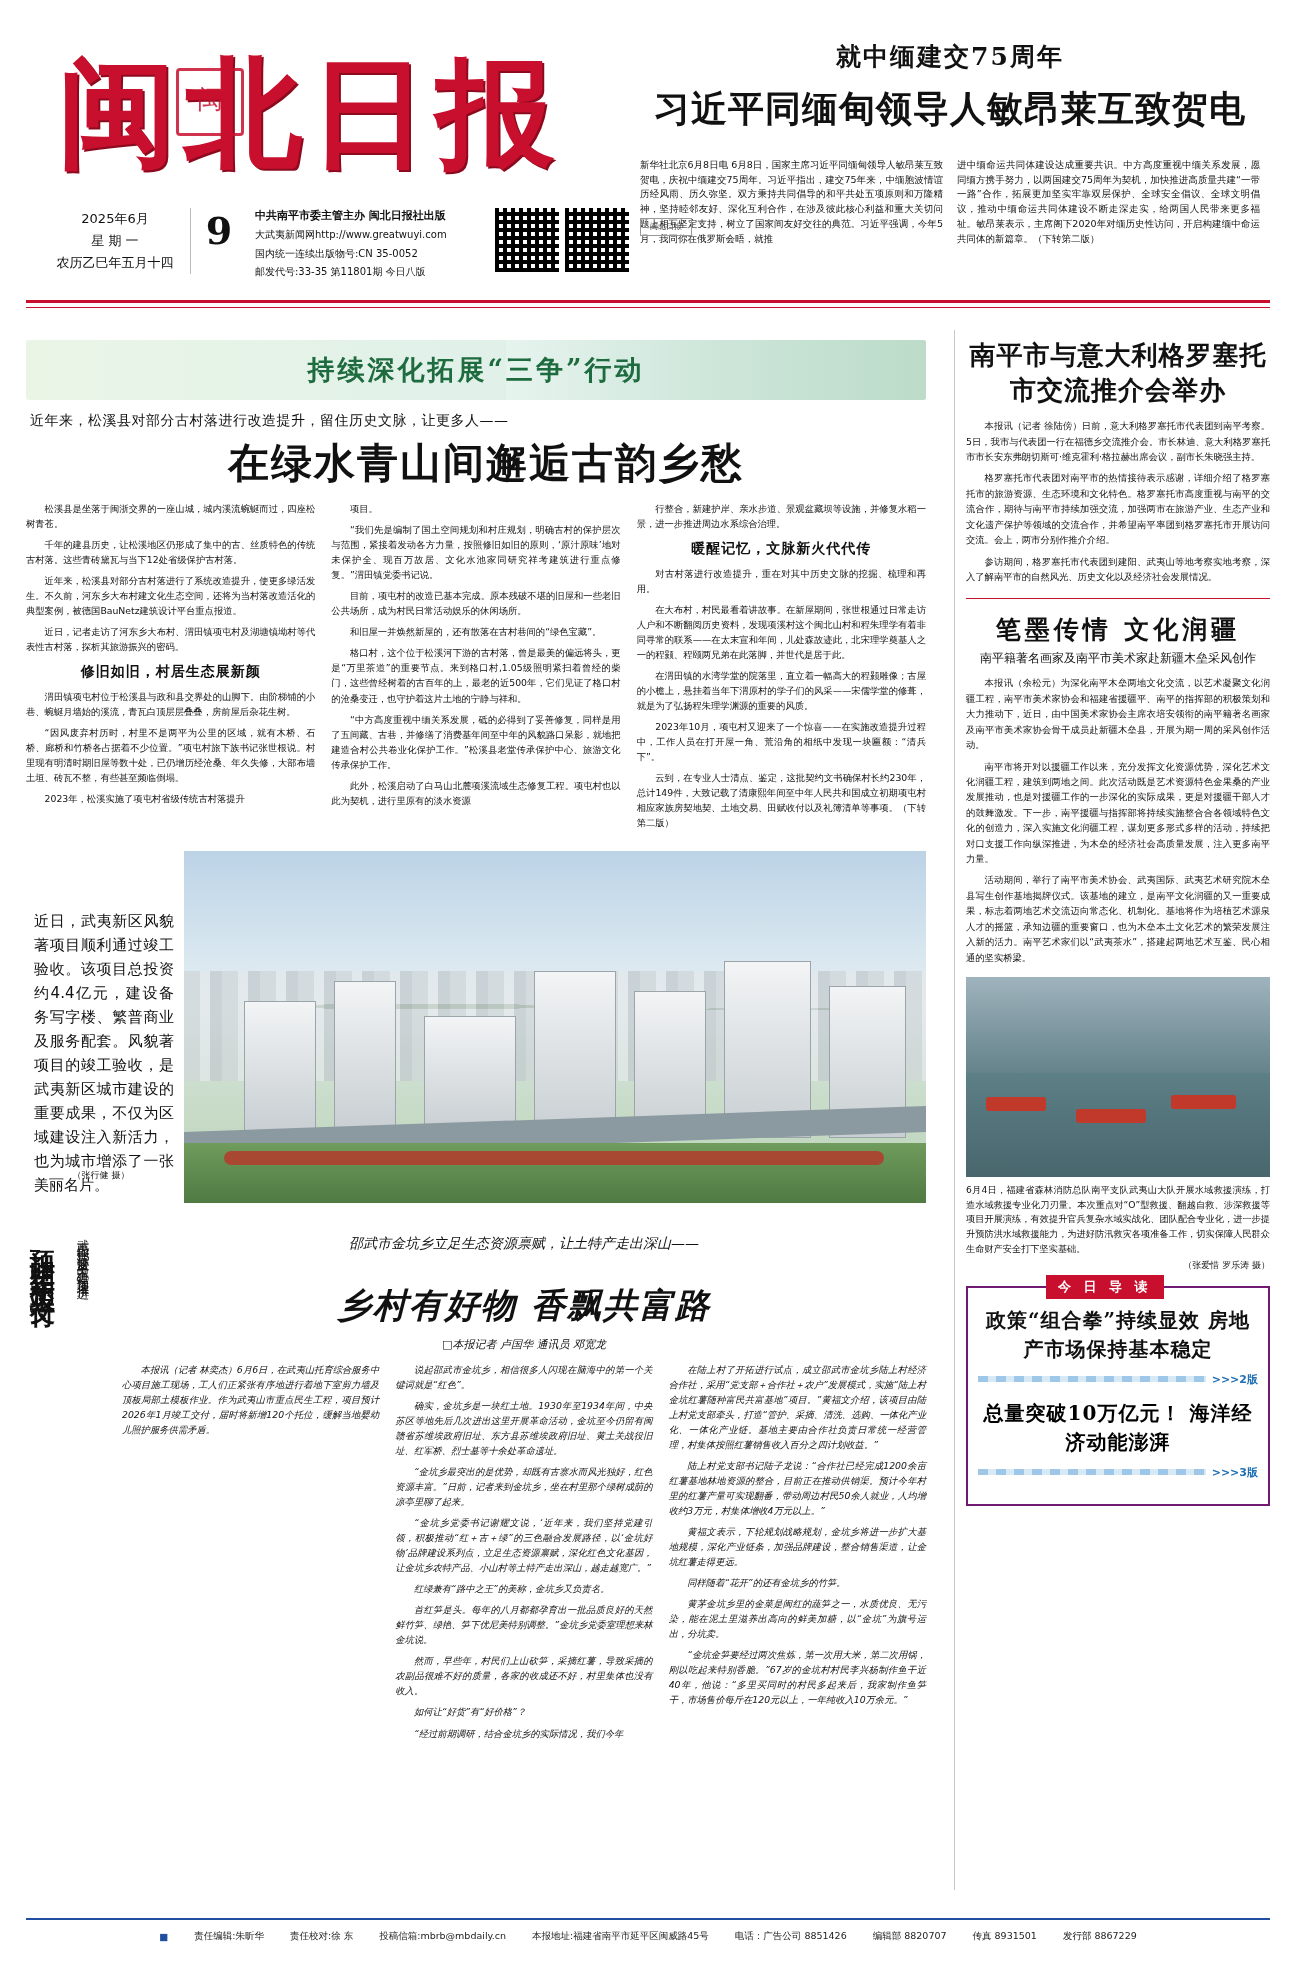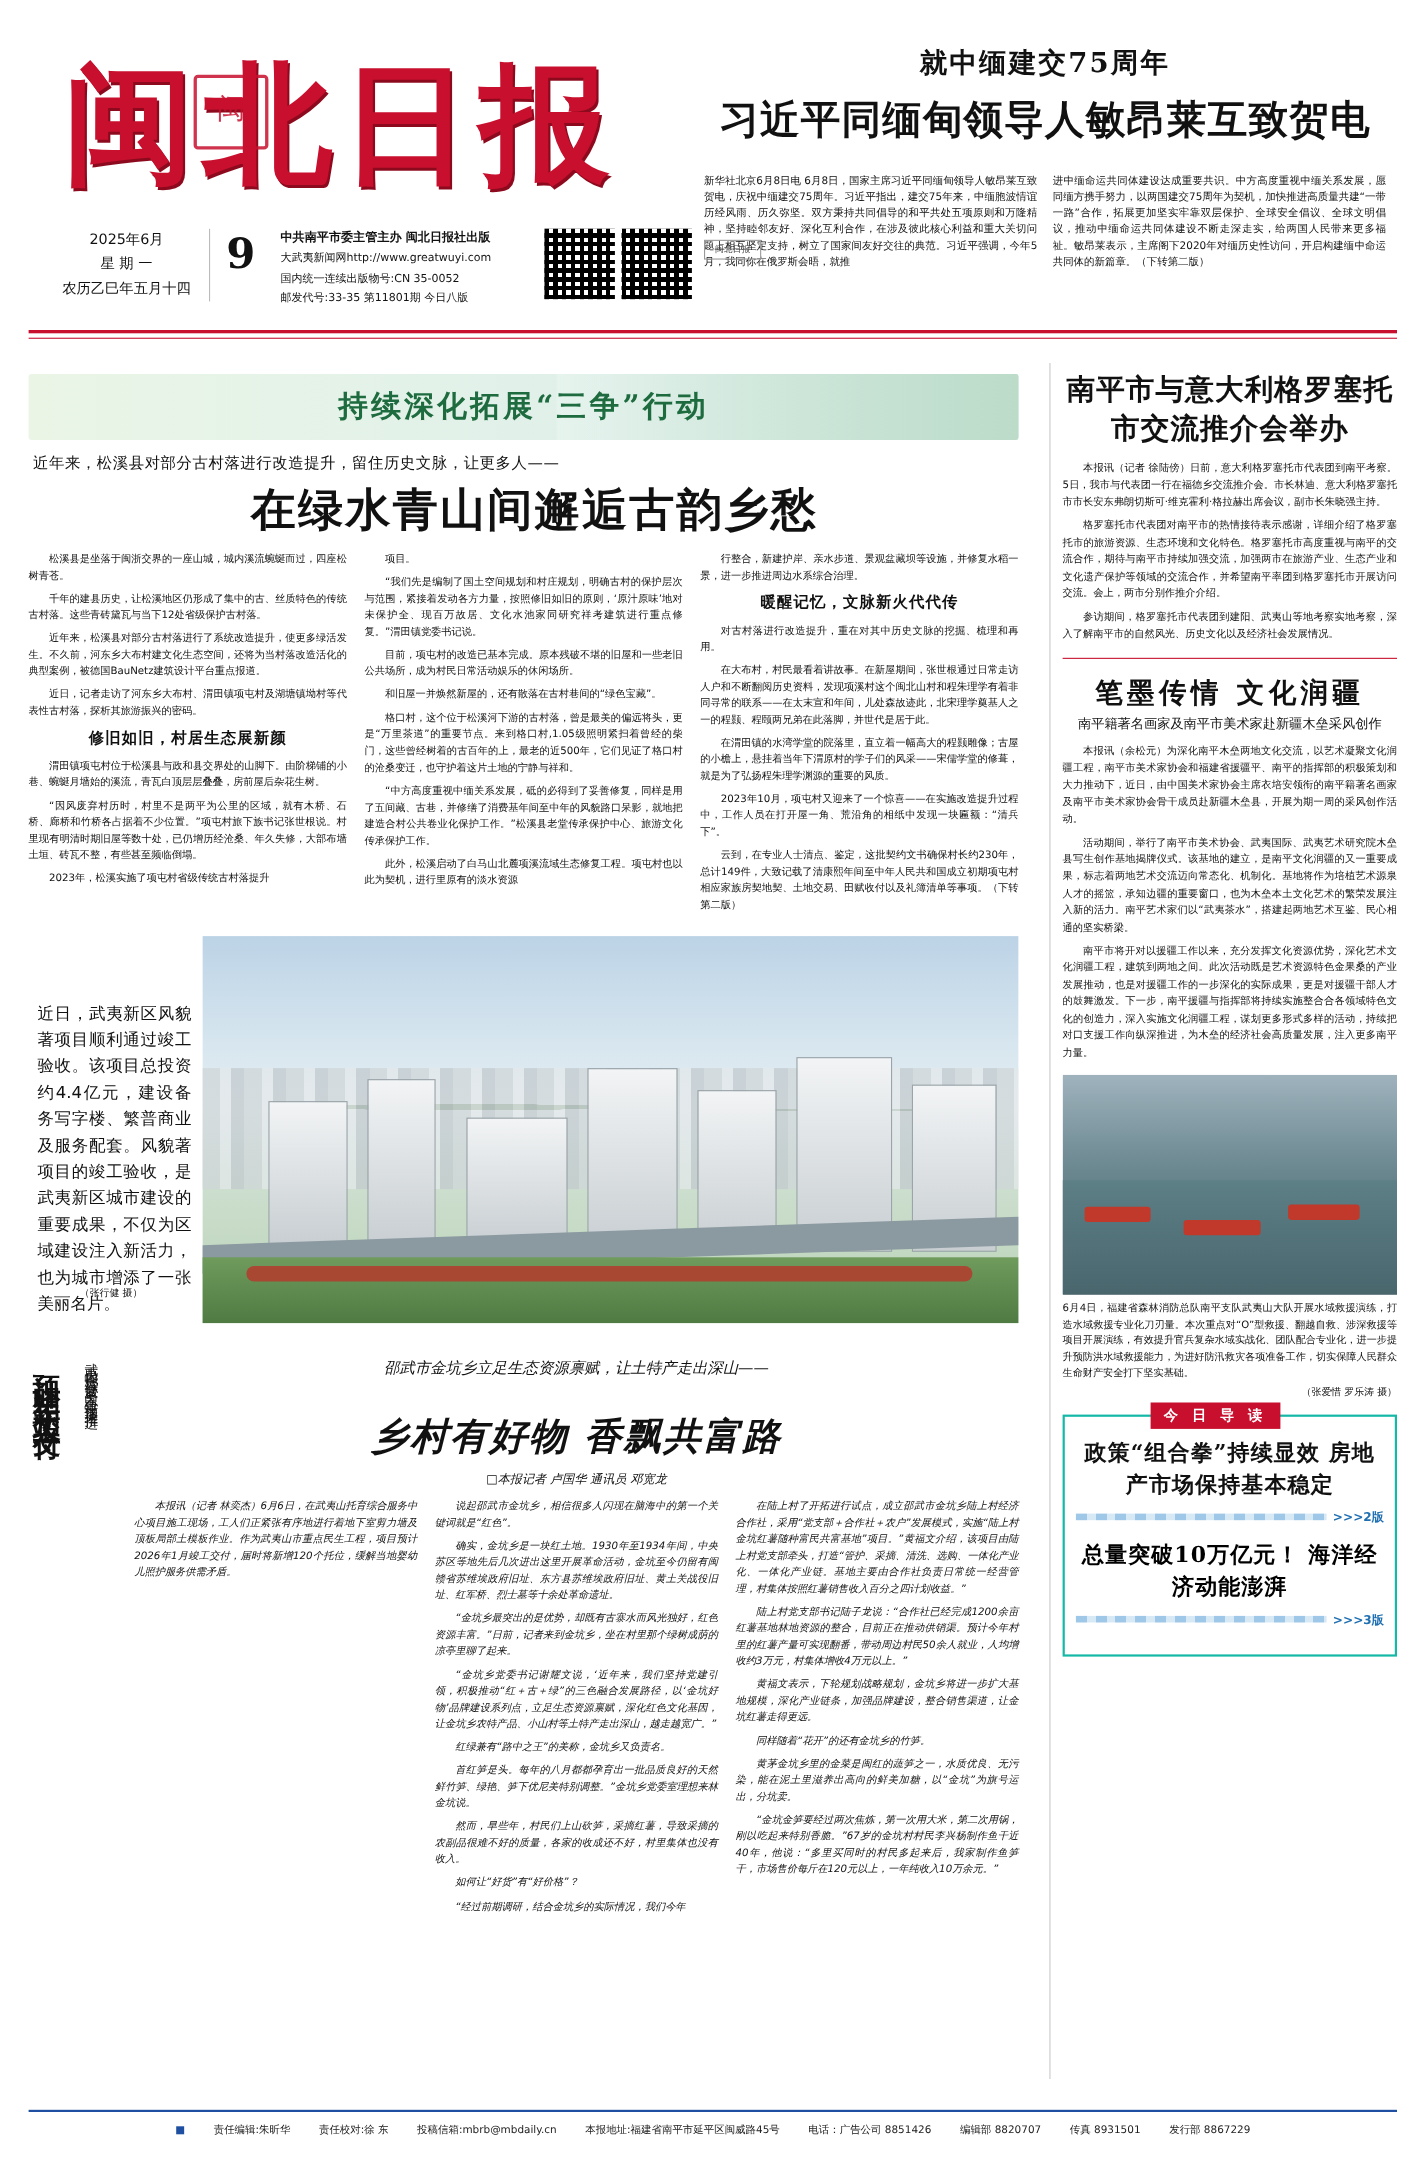--- a/index.html
+++ b/index.html
@@ -97,21 +97,21 @@
   .r-sub2{font-size:12px;text-align:center;margin-bottom:8px;}
   .r-photo{position:relative;width:304px;height:200px;margin-top:12px;overflow:hidden;}
   .rp-sky{position:absolute;inset:0;background:linear-gradient(#9fb3bd,#6e8a93 40%,#4e6a72 75%,#3d5a61);}
   .rp-hill{position:absolute;left:0;top:0;width:304px;height:80px;background:radial-gradient(closest-side at 30% 100%,#4a5f4a 0 70%,transparent 71%),radial-gradient(closest-side at 75% 100%,#3f5442 0 70%,transparent 71%);}
   .rp-water{position:absolute;left:0;top:96px;width:304px;height:104px;background:linear-gradient(#5d7f86,#49666d);}
   .rp-boat{position:absolute;background:#c0392b;border-radius:3px;}
   .r-cap{font-size:9.2px;line-height:1.6;text-align:justify;margin-top:6px;}
   .r-credit{font-size:9px;text-align:right;margin-top:2px;}
 
   
-  .guide{position:relative;width:304px;border:2px solid #14b8a6;margin-top:14px;padding:10px 10px 12px;box-sizing:border-box;}
+  .guide{position:relative;width:304px;border:2px solid #701a75;margin-top:14px;padding:10px 10px 12px;box-sizing:border-box;}
   .guide-tag{position:absolute;left:78px;top:-13px;background:#c8102e;color:#fff;font-size:13px;font-weight:bold;padding:3px 12px;letter-spacing:4px;}
   .g-t1{font-family:"DejaVu Serif","Liberation Serif",serif;font-size:20px;font-weight:bold;text-align:center;line-height:1.45;margin-top:8px;letter-spacing:1px;}
   .g-arrow{display:flex;align-items:center;margin:8px 0 12px;}
   .g-arrow .bar{flex:1;height:6px;background:repeating-linear-gradient(90deg,#9fc7e8 0 10px,#d8e9f6 10px 18px);}
   .g-arrow .pg{font-size:11px;color:#1f6fb2;margin-left:6px;font-weight:bold;}
   .g-t2{font-family:"DejaVu Serif","Liberation Serif",serif;font-size:20px;font-weight:bold;text-align:center;line-height:1.45;color:#000000;letter-spacing:1px;}
 
   
   .footer{position:absolute;left:26px;top:1930px;width:1244px;font-size:9.5px;display:flex;justify-content:center;gap:26px;align-items:center;color:#222;}
   .footer .dia{color:#1f4fa0;}
@@ -268,22 +268,22 @@
         <p>格罗塞托市代表团对南平市的热情接待表示感谢，详细介绍了格罗塞托市的旅游资源、生态环境和文化特色。格罗塞托市高度重视与南平的交流合作，期待与南平市持续加强交流，加强两市在旅游产业、生态产业和文化遗产保护等领域的交流合作，并希望南平率团到格罗塞托市开展访问交流。会上，两市分别作推介介绍。</p>
         <p>参访期间，格罗塞托市代表团到建阳、武夷山等地考察实地考察，深入了解南平市的自然风光、历史文化以及经济社会发展情况。</p>
       </div>
 
       <div class="r-sep"></div>
 
       <div class="r-head2">笔墨传情 文化润疆</div>
       <div class="r-sub2">南平籍著名画家及南平市美术家赴新疆木垒采风创作</div>
       <div class="r-body">
         <p>本报讯（余松元）为深化南平木垒两地文化交流，以艺术凝聚文化润疆工程，南平市美术家协会和福建省援疆平、南平的指挥部的积极策划和大力推动下，近日，由中国美术家协会主席衣培安领衔的南平籍著名画家及南平市美术家协会骨干成员赴新疆木垒县，开展为期一周的采风创作活动。</p>
+        <p>南平市将开对以援疆工作以来，充分发挥文化资源优势，深化艺术文化润疆工程，建筑到两地之间。此次活动既是艺术资源特色金果桑的产业发展推动，也是对援疆工作的一步深化的实际成果，更是对援疆干部人才的鼓舞激发。下一步，南平援疆与指挥部将持续实施整合合各领域特色文化的创造力，深入实施文化润疆工程，谋划更多形式多样的活动，持续把对口支援工作向纵深推进，为木垒的经济社会高质量发展，注入更多南平力量。</p>
         <p>活动期间，举行了南平市美术协会、武夷国际、武夷艺术研究院木垒县写生创作基地揭牌仪式。该基地的建立，是南平文化润疆的又一重要成果，标志着两地艺术交流迈向常态化、机制化。基地将作为培植艺术源泉人才的摇篮，承知边疆的重要窗口，也为木垒本土文化艺术的繁荣发展注入新的活力。南平艺术家们以“武夷茶水”，搭建起两地艺术互鉴、民心相通的坚实桥梁。</p>
-        <p>南平市将开对以援疆工作以来，充分发挥文化资源优势，深化艺术文化润疆工程，建筑到两地之间。此次活动既是艺术资源特色金果桑的产业发展推动，也是对援疆工作的一步深化的实际成果，更是对援疆干部人才的鼓舞激发。下一步，南平援疆与指挥部将持续实施整合合各领域特色文化的创造力，深入实施文化润疆工程，谋划更多形式多样的活动，持续把对口支援工作向纵深推进，为木垒的经济社会高质量发展，注入更多南平力量。</p>
       </div>
 
       <div class="r-photo">
         <div class="rp-sky"></div>
         <div class="rp-hill"></div>
         <div class="rp-water"></div>
         <div class="rp-boat" style="left:20px;top:120px;width:60px;height:14px;"></div>
         <div class="rp-boat" style="left:110px;top:132px;width:70px;height:14px;"></div>
         <div class="rp-boat" style="left:205px;top:118px;width:65px;height:14px;"></div>
       </div>

